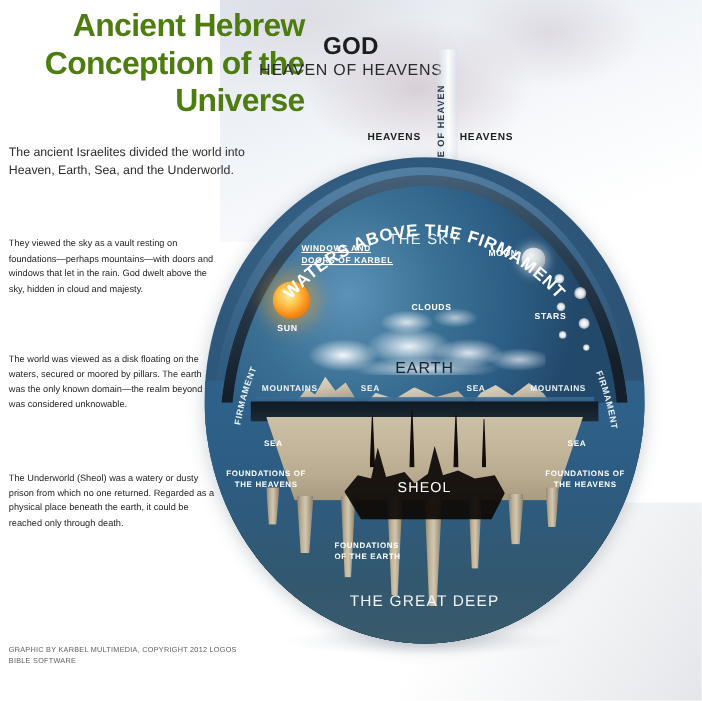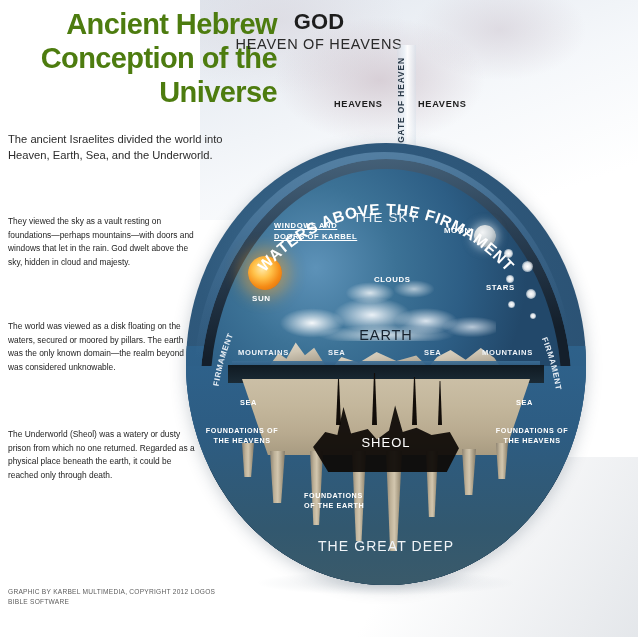--- a/index.html
+++ b/index.html
@@ -185,21 +185,21 @@
   
   .lbl {
     position: absolute; white-space: nowrap;
     font-weight: bold; letter-spacing: .6px;
     color: #ffffff; text-align: center;
   }
   .lbl.soft { color: #e8eef4; font-weight: bold; }
   .lbl.dark { color: #15202b; }
 
   
-  .top-lbl { position: absolute; white-space: nowrap; text-align: center; }
+  .top-lbl { position: absolute; white-space: nowrap; text-align: center; margin-top: 20px; }
   #god {
     left: 0; right: 0; top: 9px;
     font-size: 22px; font-weight: bold; letter-spacing: .2px; color: #1d1d1d;
     text-align: center;
   }
   #heaven-of-heavens {
     left: 0; right: 0; top: 36px;
     font-size: 14.5px; letter-spacing: .7px; color: #2a2a2a; text-align: center;
   }
   #heavens-l { left: 334px; top: 99px; font-size: 9.2px; font-weight: bold; letter-spacing: .7px; color: #1d1d1d; }

